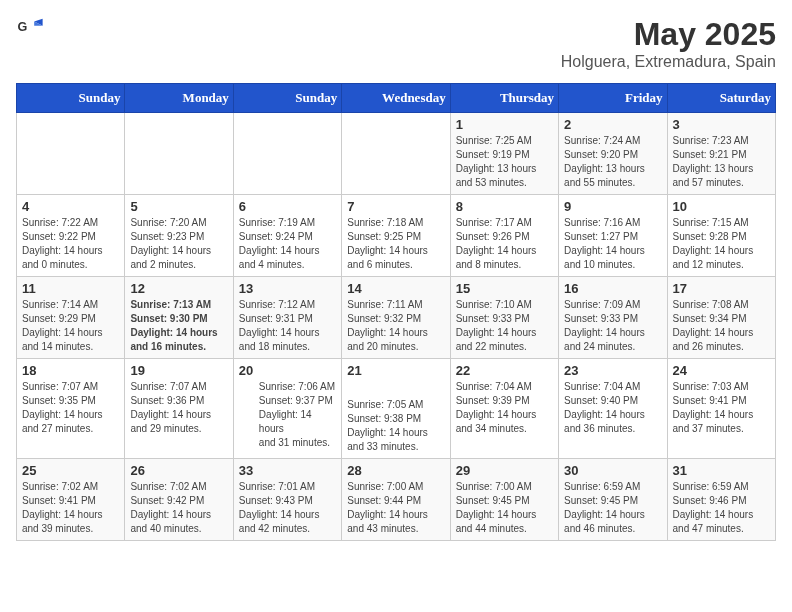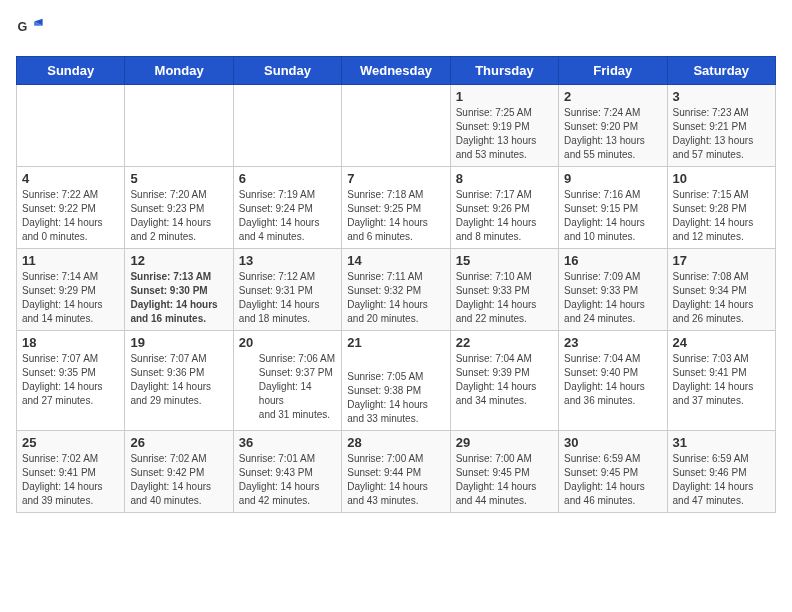--- a/index.html
+++ b/index.html
@@ -41,22 +41,23 @@
       width: 100%;
       border-collapse: collapse;
       table-layout: fixed;
     }
     thead tr th {
       background-color: #2255cc;
       color: #fff;
       font-size: 13px;
       font-weight: bold;
       padding: 6px 4px;
-      text-align: center;
+      text-align: right;
       border: 1px solid #1a44aa;
+      font-family: Liberation Serif, serif;
     }
     tbody tr td {
       border: 1px solid #ccc;
       vertical-align: top;
       padding: 4px 5px;
       font-size: 10.5px;
       color: #333;
       min-height: 80px;
       background: #fff;
     }
@@ -90,20 +91,24 @@
 <div class="header">
   <div class="logo-wrapper">
     <div class="logo">
       <svg class="logo-icon" viewBox="0 0 40 40" xmlns="http://www.w3.org/2000/svg">
         <text x="2" y="22" font-size="18" font-weight="bold" fill="#333">G</text>
         <polygon points="26,8 38,14 38,4" fill="#2255cc"></polygon>
         <polygon points="26,8 38,14 26,14" fill="#4477dd"></polygon>
       </svg>
     </div>
   </div>
+  <div class="title-section">
+    <div class="main-title">May 2025</div>
+    <div class="subtitle">Holguera, Extremadura, Spain</div>
+  </div>
 </div>
 
 <table>
   <thead>
     <tr>
     <th>Sunday</th>
         <th>Monday</th>
         <th>Sunday</th>
         <th>Wednesday</th>
         <th>Thursday</th>
@@ -171,21 +176,21 @@
         <td>
           <span class="day-number">8</span>
           <div class="day-info" style="white-space: pre-line;">Sunrise: 7:17 AM
 Sunset: 9:26 PM
 Daylight: 14 hours
 and 8 minutes.</div>
         </td>
         <td>
           <span class="day-number">9</span>
           <div class="day-info" style="white-space: pre-line;">Sunrise: 7:16 AM
-Sunset: 9:15 PM
+Sunset: 1:27 PM
 Daylight: 14 hours
 and 10 minutes.</div>
         </td>
         <td>
           <span class="day-number">10</span>
           <div class="day-info" style="white-space: pre-line;">Sunrise: 7:15 AM
 Sunset: 9:28 PM
 Daylight: 14 hours
 and 12 minutes.</div>
         </td>
@@ -301,21 +306,21 @@
 and 39 minutes.</div>
         </td>
         <td>
           <span class="day-number">26</span>
           <div class="day-info" style="white-space: pre-line;">Sunrise: 7:02 AM
 Sunset: 9:42 PM
 Daylight: 14 hours
 and 40 minutes.</div>
         </td>
         <td>
-          <span class="day-number">36</span>
+          <span class="day-number">33</span>
           <div class="day-info" style="white-space: pre-line;">Sunrise: 7:01 AM
 Sunset: 9:43 PM
 Daylight: 14 hours
 and 42 minutes.</div>
         </td>
         <td>
           <span class="day-number">28</span>
           <div class="day-info" style="white-space: pre-line;">Sunrise: 7:00 AM
 Sunset: 9:44 PM
 Daylight: 14 hours

